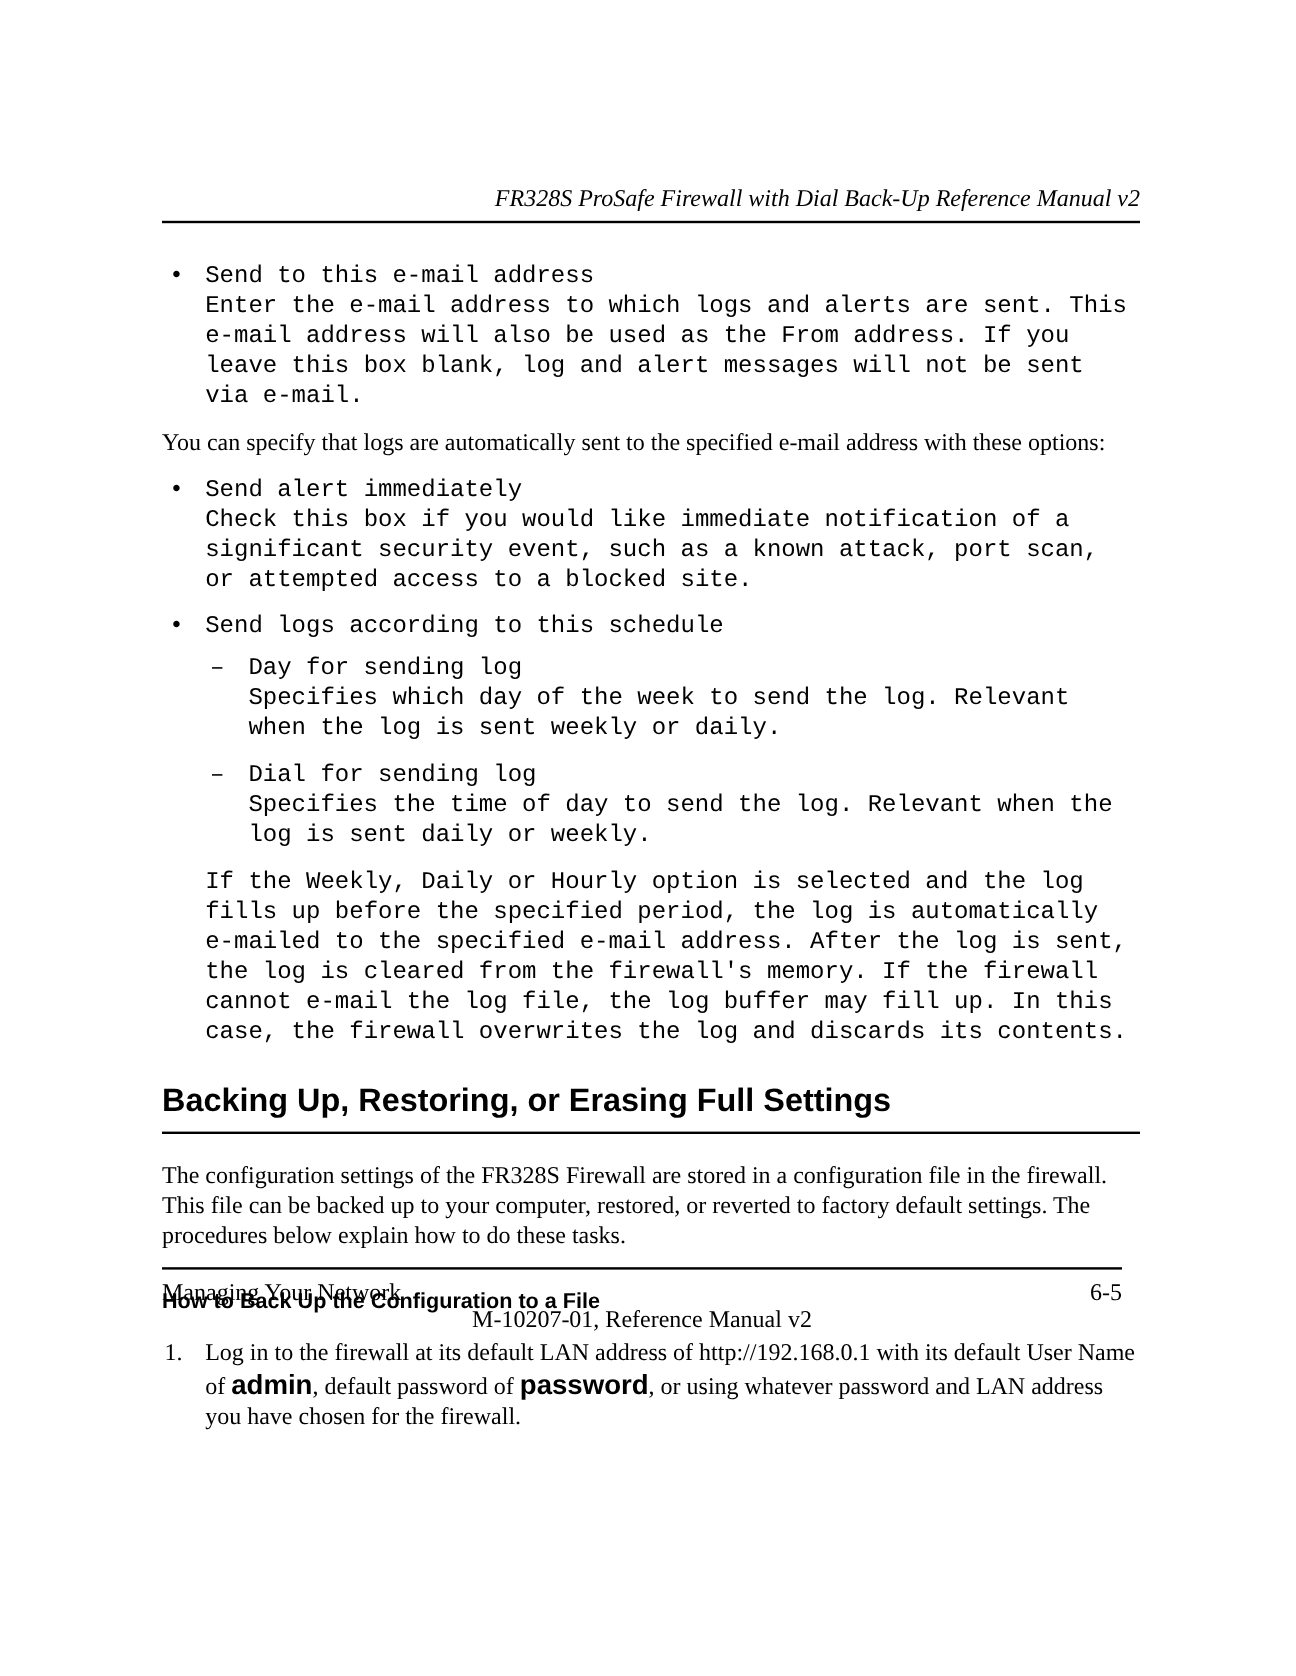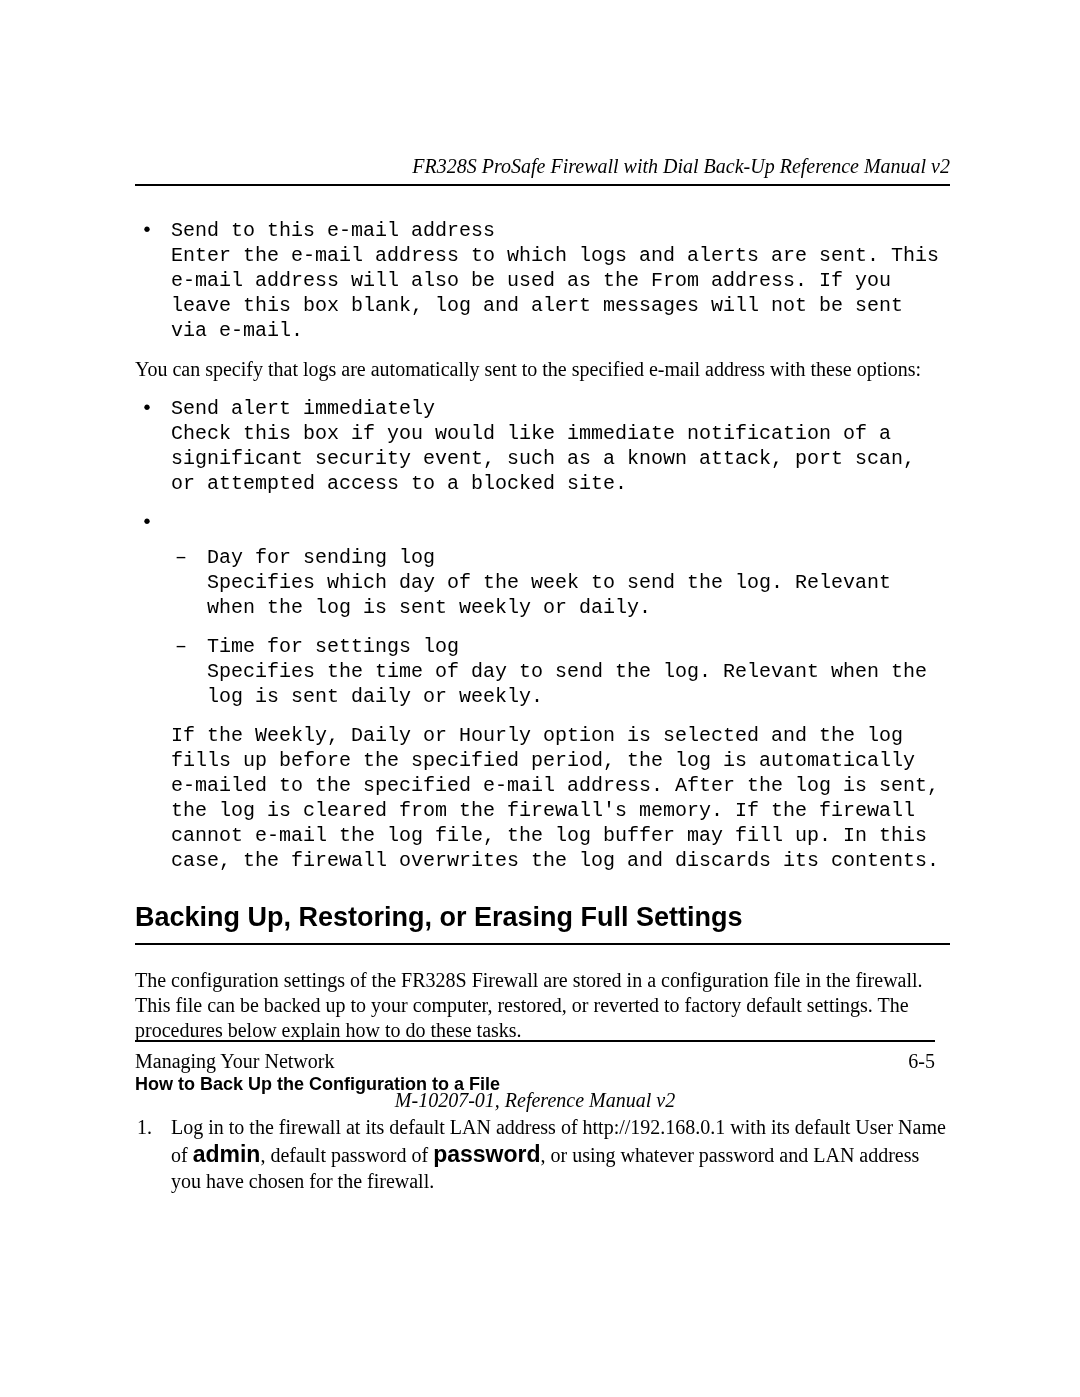--- a/index.html
+++ b/index.html
@@ -115,23 +115,22 @@
     margin: 0 0 8px 0;
   }
   .foot-line {
     display: flex;
     justify-content: space-between;
     font-size: 20px;
     font-family: "Times New Roman", Times, serif;
   }
   .foot-center {
     text-align: center;
-    font-style: italic;
     font-size: 20px;
-    margin-top: 16px;
+    margin-top: 0;
   }
 </style>
 </head>
 <body>
 
 <div class="page">
 
   <p class="running-head">FR328S ProSafe Firewall with Dial Back-Up Reference Manual v2</p>
   <hr class="head-rule">
 
@@ -145,29 +144,29 @@
     </ul>
 
     <p class="para">You can specify that logs are automatically sent to the specified e-mail address with these options:</p>
 
     <ul class="bullets">
       <li>
         <span>Send alert immediately</span><br>
         <span>Check this box if you would like immediate notification of a significant security event, such as a known attack, port scan, or attempted access to a blocked site.</span>
       </li>
       <li>
-        <br>
+        <span>Send logs according to this schedule</span><br>
 
         <ul class="dashes">
           <li>
             <span>Day for sending log</span><br>
             <span>Specifies which day of the week to send the log. Relevant when the log is sent weekly or daily.</span>
           </li>
           <li>
-            <span>Time for settings log</span><br>
+            <span>Dial for sending log</span><br>
             <span>Specifies the time of day to send the log. Relevant when the log is sent daily or weekly.</span>
           </li>
         </ul>
 
         <p class="para" style="margin-left:0;">If the Weekly, Daily or Hourly option is selected and the log fills up before the specified period, the log is automatically e-mailed to the specified e-mail address. After the log is sent, the log is cleared from the firewall's memory. If the firewall cannot e-mail the log file, the log buffer may fill up. In this case, the firewall overwrites the log and discards its contents.</p>
       </li>
     </ul>
 
     <h1 class="section">Backing Up, Restoring, or Erasing Full Settings</h1>
 

